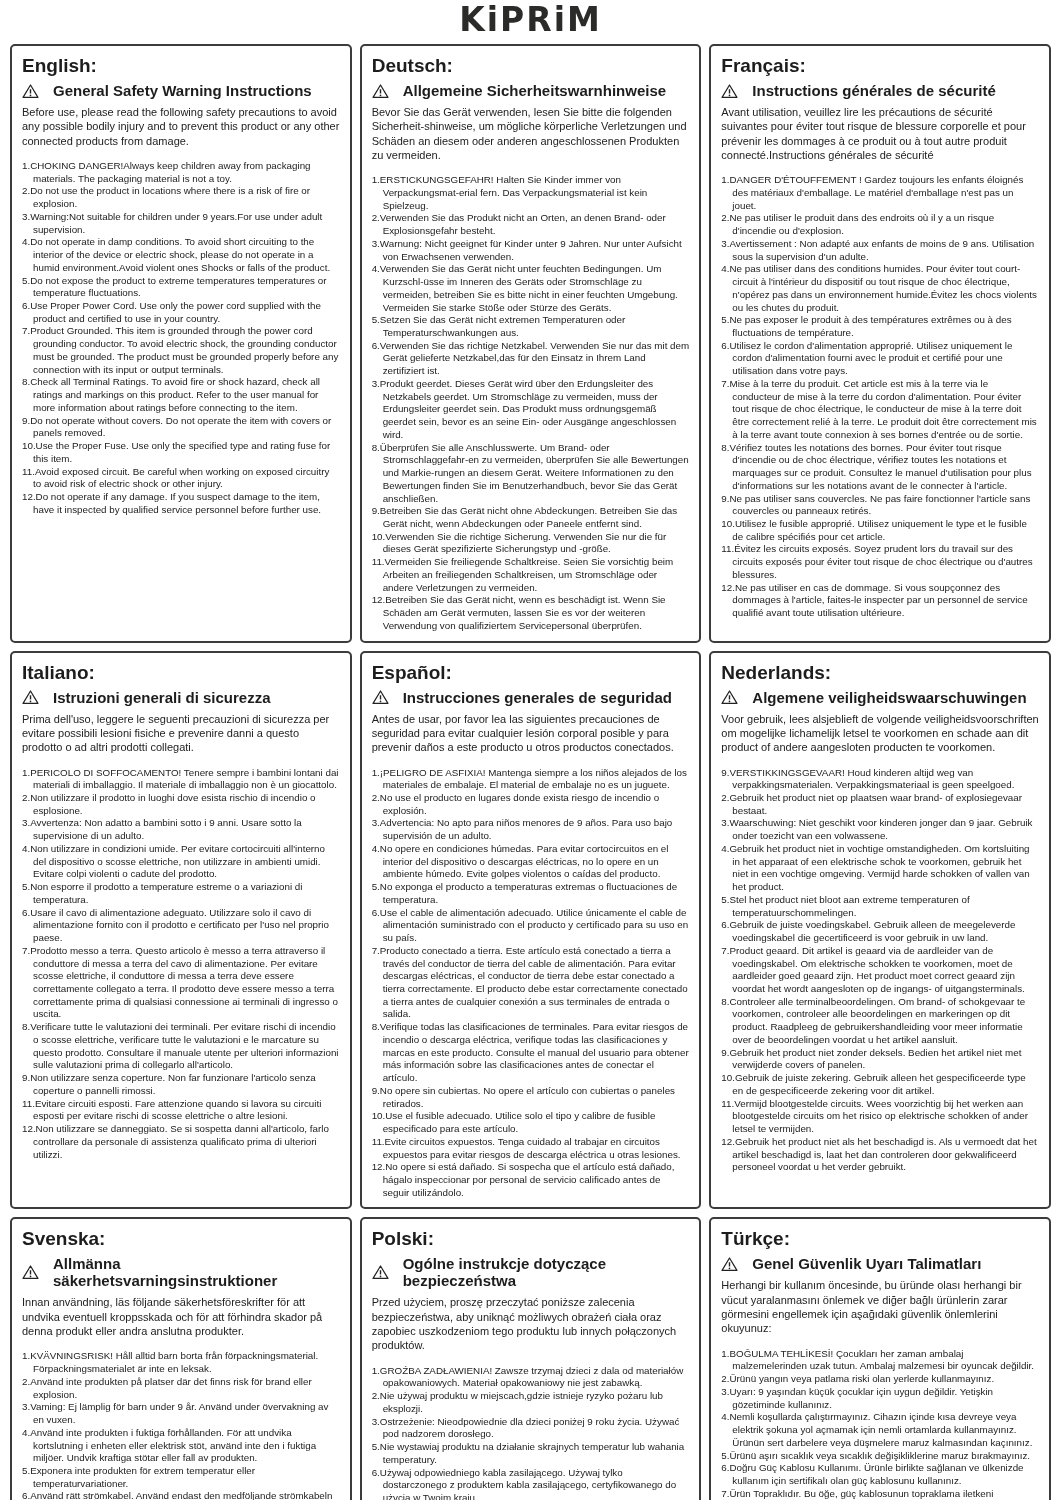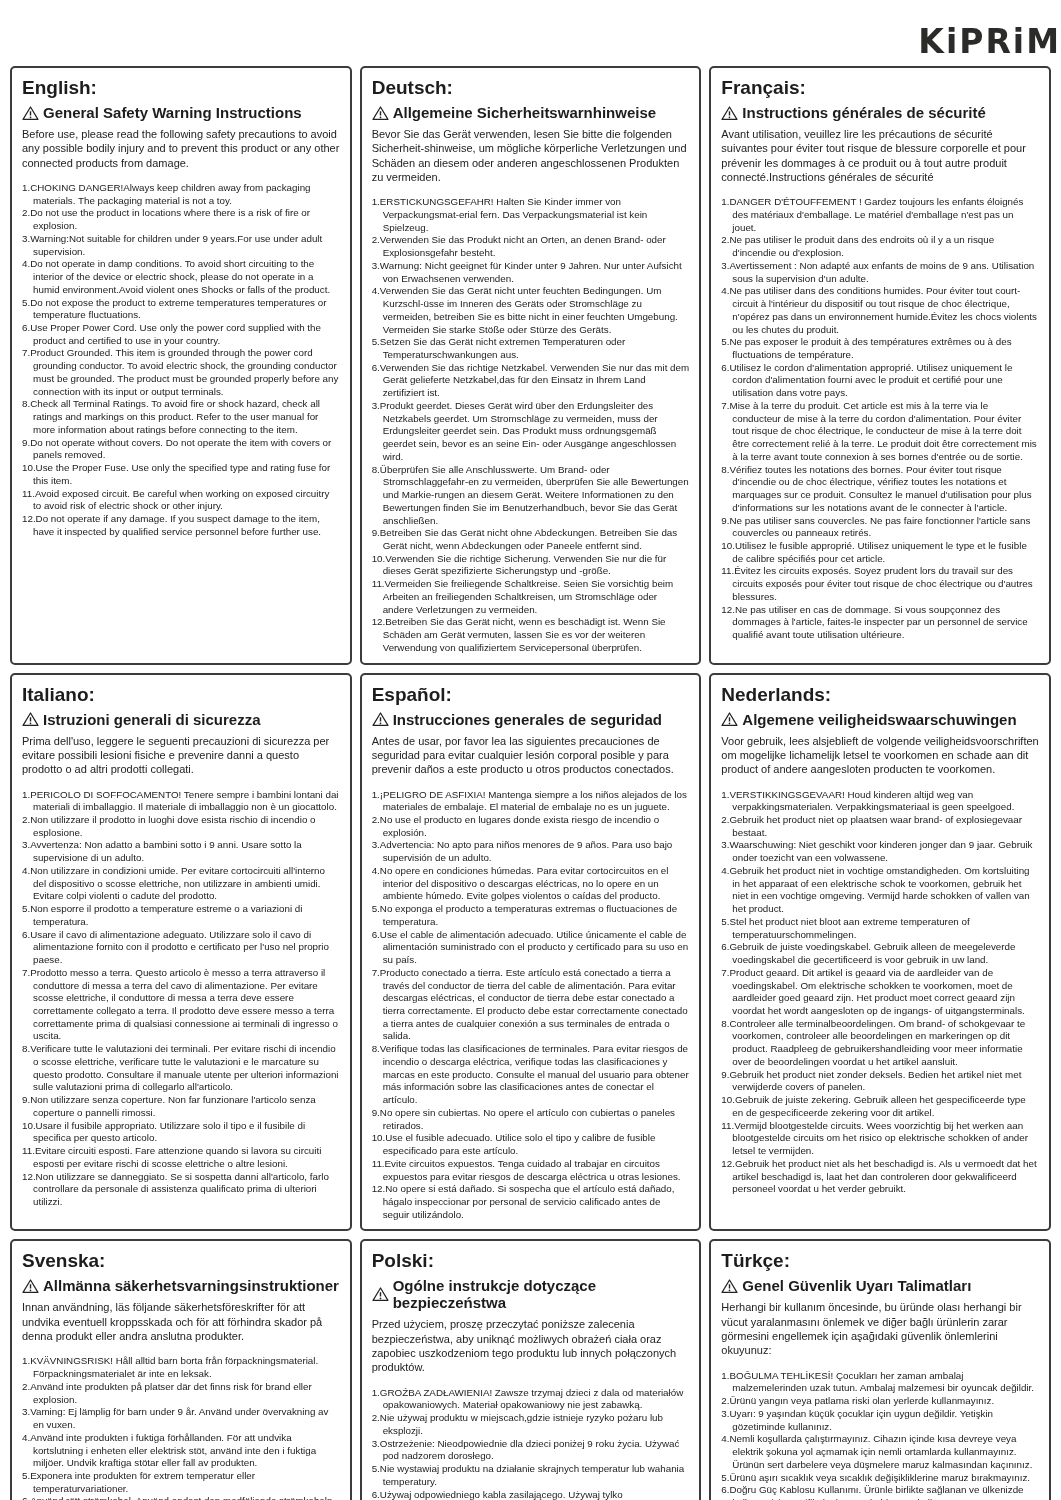--- a/index.html
+++ b/index.html
@@ -3,21 +3,21 @@
 <meta charset="utf-8">
 <style>
   * { box-sizing: border-box; }
   html, body { margin: 0; padding: 0; }
   body {
     width: 1061px;
     background: #ffffff;
     color: #222222;
     font-family: "Liberation Sans", sans-serif;
   }
-  .logo-bar { text-align: right; padding: 22px 0 3px; }
+  .logo-bar { text-align: center; padding: 0 0 3px; }
   .logo {
     display: inline-block;
     font-family: "DejaVu Sans", sans-serif;
     font-weight: 900;
     font-size: 33px;
     letter-spacing: 2px;
     color: #2b2b29;
     transform: scaleY(1.04);
   }
   .grid {
@@ -36,21 +36,21 @@
   }
   .lang {
     font-size: 19px;
     font-weight: bold;
     margin: 2px 0 5px 0;
     color: #1d1d1d;
   }
   .title-row {
     display: flex;
     align-items: center;
-    gap: 4px;
+    gap: 14px;
     font-size: 15px;
     font-weight: bold;
     color: #1d1d1d;
     margin: 0 0 6px 0;
   }
   .warn { width: 17px; height: 16px; flex: 0 0 auto; }
   .intro {
     font-size: 11px;
     line-height: 1.3;
     margin: 0 0 12px 0;
@@ -167,21 +167,20 @@
     <div class="items">
         <div class="item">1.PERICOLO DI SOFFOCAMENTO! Tenere sempre i bambini lontani dai materiali di imballaggio. Il materiale di imballaggio non è un giocattolo.</div>
         <div class="item">2.Non utilizzare il prodotto in luoghi dove esista rischio di incendio o esplosione.</div>
         <div class="item">3.Avvertenza: Non adatto a bambini sotto i 9 anni. Usare sotto la supervisione di un adulto.</div>
         <div class="item">4.Non utilizzare in condizioni umide. Per evitare cortocircuiti all'interno del dispositivo o scosse elettriche, non utilizzare in ambienti umidi. Evitare colpi violenti o cadute del prodotto.</div>
         <div class="item">5.Non esporre il prodotto a temperature estreme o a variazioni di temperatura.</div>
         <div class="item">6.Usare il cavo di alimentazione adeguato. Utilizzare solo il cavo di alimentazione fornito con il prodotto e certificato per l'uso nel proprio paese.</div>
         <div class="item">7.Prodotto messo a terra. Questo articolo è messo a terra attraverso il conduttore di messa a terra del cavo di alimentazione. Per evitare scosse elettriche, il conduttore di messa a terra deve essere correttamente collegato a terra. Il prodotto deve essere messo a terra correttamente prima di qualsiasi connessione ai terminali di ingresso o uscita.</div>
         <div class="item">8.Verificare tutte le valutazioni dei terminali. Per evitare rischi di incendio o scosse elettriche, verificare tutte le valutazioni e le marcature su questo prodotto. Consultare il manuale utente per ulteriori informazioni sulle valutazioni prima di collegarlo all'articolo.</div>
         <div class="item">9.Non utilizzare senza coperture. Non far funzionare l'articolo senza coperture o pannelli rimossi.</div>
-        <div class="item">10.Usare il fusibile appropriato. Utilizzare solo il tipo e il fusibile di specifica per questo articolo.</div>
         <div class="item">11.Evitare circuiti esposti. Fare attenzione quando si lavora su circuiti esposti per evitare rischi di scosse elettriche o altre lesioni.</div>
         <div class="item">12.Non utilizzare se danneggiato. Se si sospetta danni all'articolo, farlo controllare da personale di assistenza qualificato prima di ulteriori utilizzi.</div>
       </div>
   </section>
 
   <section class="panel">
     <h2 class="lang">Español:</h2>
     <div class="title-row">
       <svg class="warn" viewBox="0 0 24 22">
           <path d="M12 2.5 L22.5 20 H1.5 Z" fill="none" stroke="#222" stroke-width="1.7" stroke-linejoin="round"></path>
@@ -212,21 +211,21 @@
     <div class="title-row">
       <svg class="warn" viewBox="0 0 24 22">
           <path d="M12 2.5 L22.5 20 H1.5 Z" fill="none" stroke="#222" stroke-width="1.7" stroke-linejoin="round"></path>
           <line x1="12" y1="8.5" x2="12" y2="14.5" stroke="#222" stroke-width="2"></line>
           <circle cx="12" cy="17.3" r="1.2" fill="#222"></circle>
         </svg>
       <span>Algemene veiligheidswaarschuwingen</span>
     </div>
     <p class="intro">Voor gebruik, lees alsjeblieft de volgende veiligheidsvoorschriften om mogelijke lichamelijk letsel te voorkomen en schade aan dit product of andere aangesloten producten te voorkomen.</p>
     <div class="items">
-        <div class="item">1.VERSTIKKINGSGEVAAR! Houd kinderen altijd weg van verpakkingsmaterialen. Verpakkingsmateriaal is geen speelgoed.</div>
+        <div class="item">9.VERSTIKKINGSGEVAAR! Houd kinderen altijd weg van verpakkingsmaterialen. Verpakkingsmateriaal is geen speelgoed.</div>
         <div class="item">2.Gebruik het product niet op plaatsen waar brand- of explosiegevaar bestaat.</div>
         <div class="item">3.Waarschuwing: Niet geschikt voor kinderen jonger dan 9 jaar. Gebruik onder toezicht van een volwassene.</div>
         <div class="item">4.Gebruik het product niet in vochtige omstandigheden. Om kortsluiting in het apparaat of een elektrische schok te voorkomen, gebruik het niet in een vochtige omgeving. Vermijd harde schokken of vallen van het product.</div>
         <div class="item">5.Stel het product niet bloot aan extreme temperaturen of temperatuurschommelingen.</div>
         <div class="item">6.Gebruik de juiste voedingskabel. Gebruik alleen de meegeleverde voedingskabel die gecertificeerd is voor gebruik in uw land.</div>
         <div class="item">7.Product geaard. Dit artikel is geaard via de aardleider van de voedingskabel. Om elektrische schokken te voorkomen, moet de aardleider goed geaard zijn. Het product moet correct geaard zijn voordat het wordt aangesloten op de ingangs- of uitgangsterminals.</div>
         <div class="item">8.Controleer alle terminalbeoordelingen. Om brand- of schokgevaar te voorkomen, controleer alle beoordelingen en markeringen op dit product. Raadpleeg de gebruikershandleiding voor meer informatie over de beoordelingen voordat u het artikel aansluit.</div>
         <div class="item">9.Gebruik het product niet zonder deksels. Bedien het artikel niet met verwijderde covers of panelen.</div>
         <div class="item">10.Gebruik de juiste zekering. Gebruik alleen het gespecificeerde type en de gespecificeerde zekering voor dit artikel.</div>
         <div class="item">11.Vermijd blootgestelde circuits. Wees voorzichtig bij het werken aan blootgestelde circuits om het risico op elektrische schokken of ander letsel te vermijden.</div>

